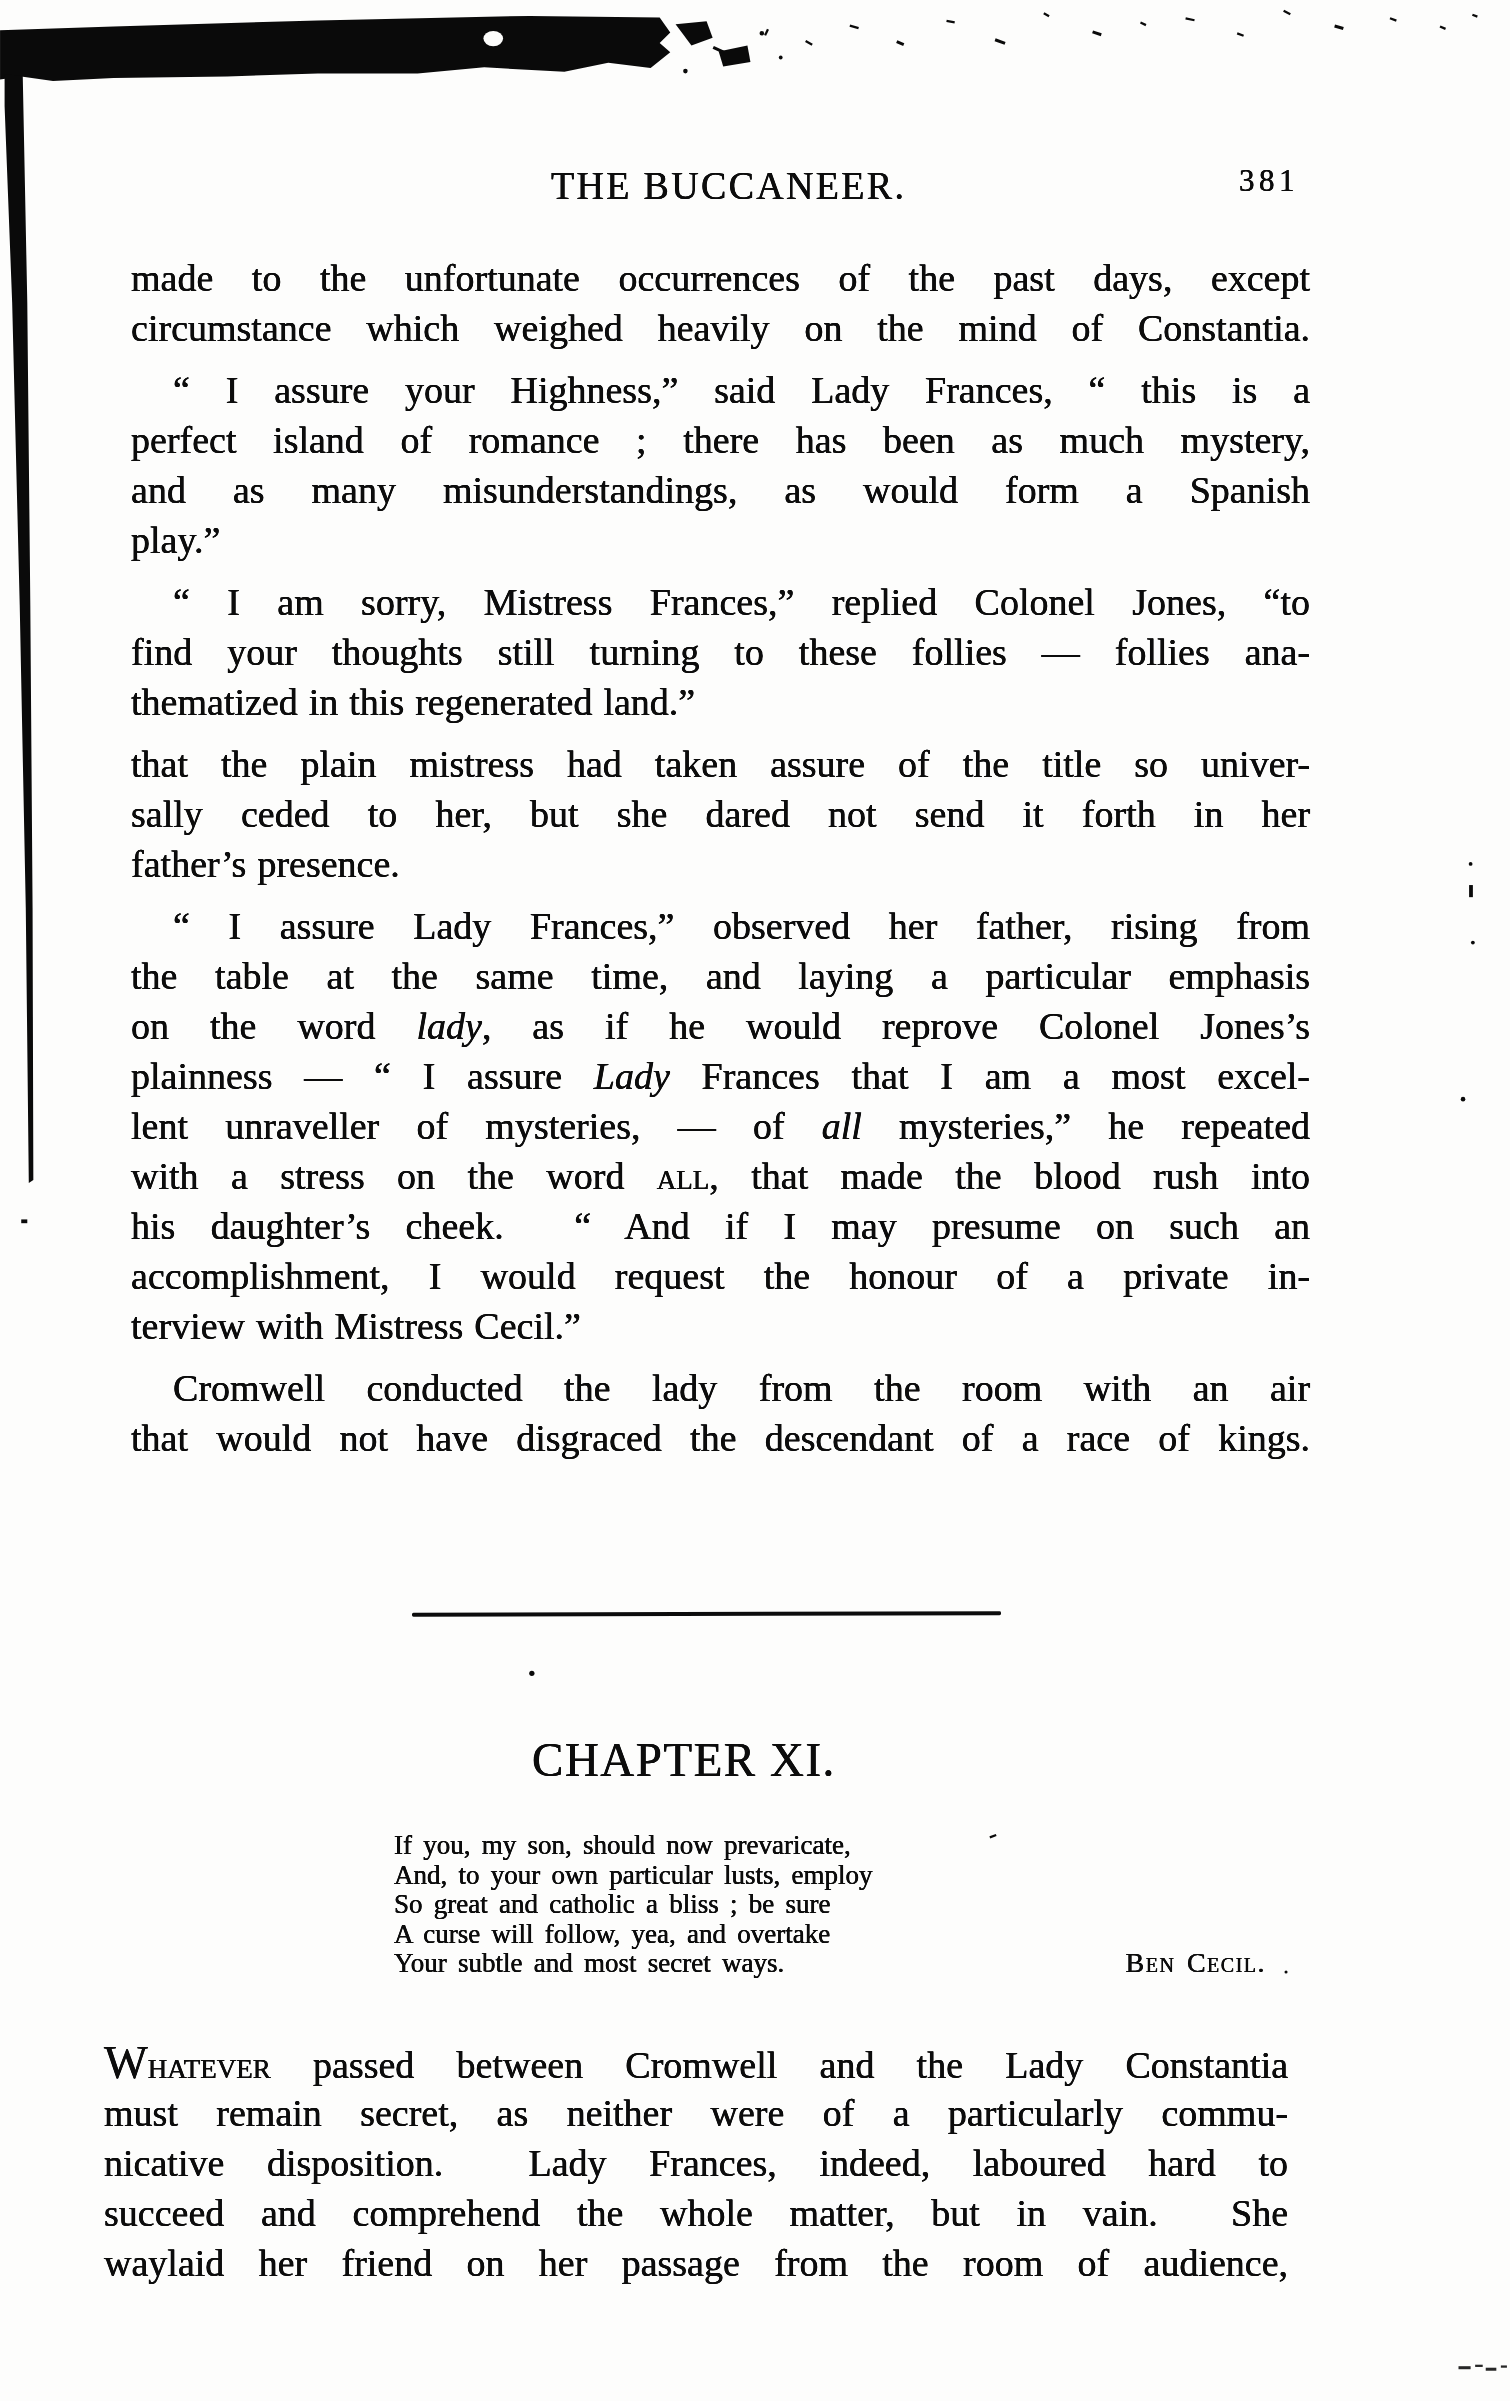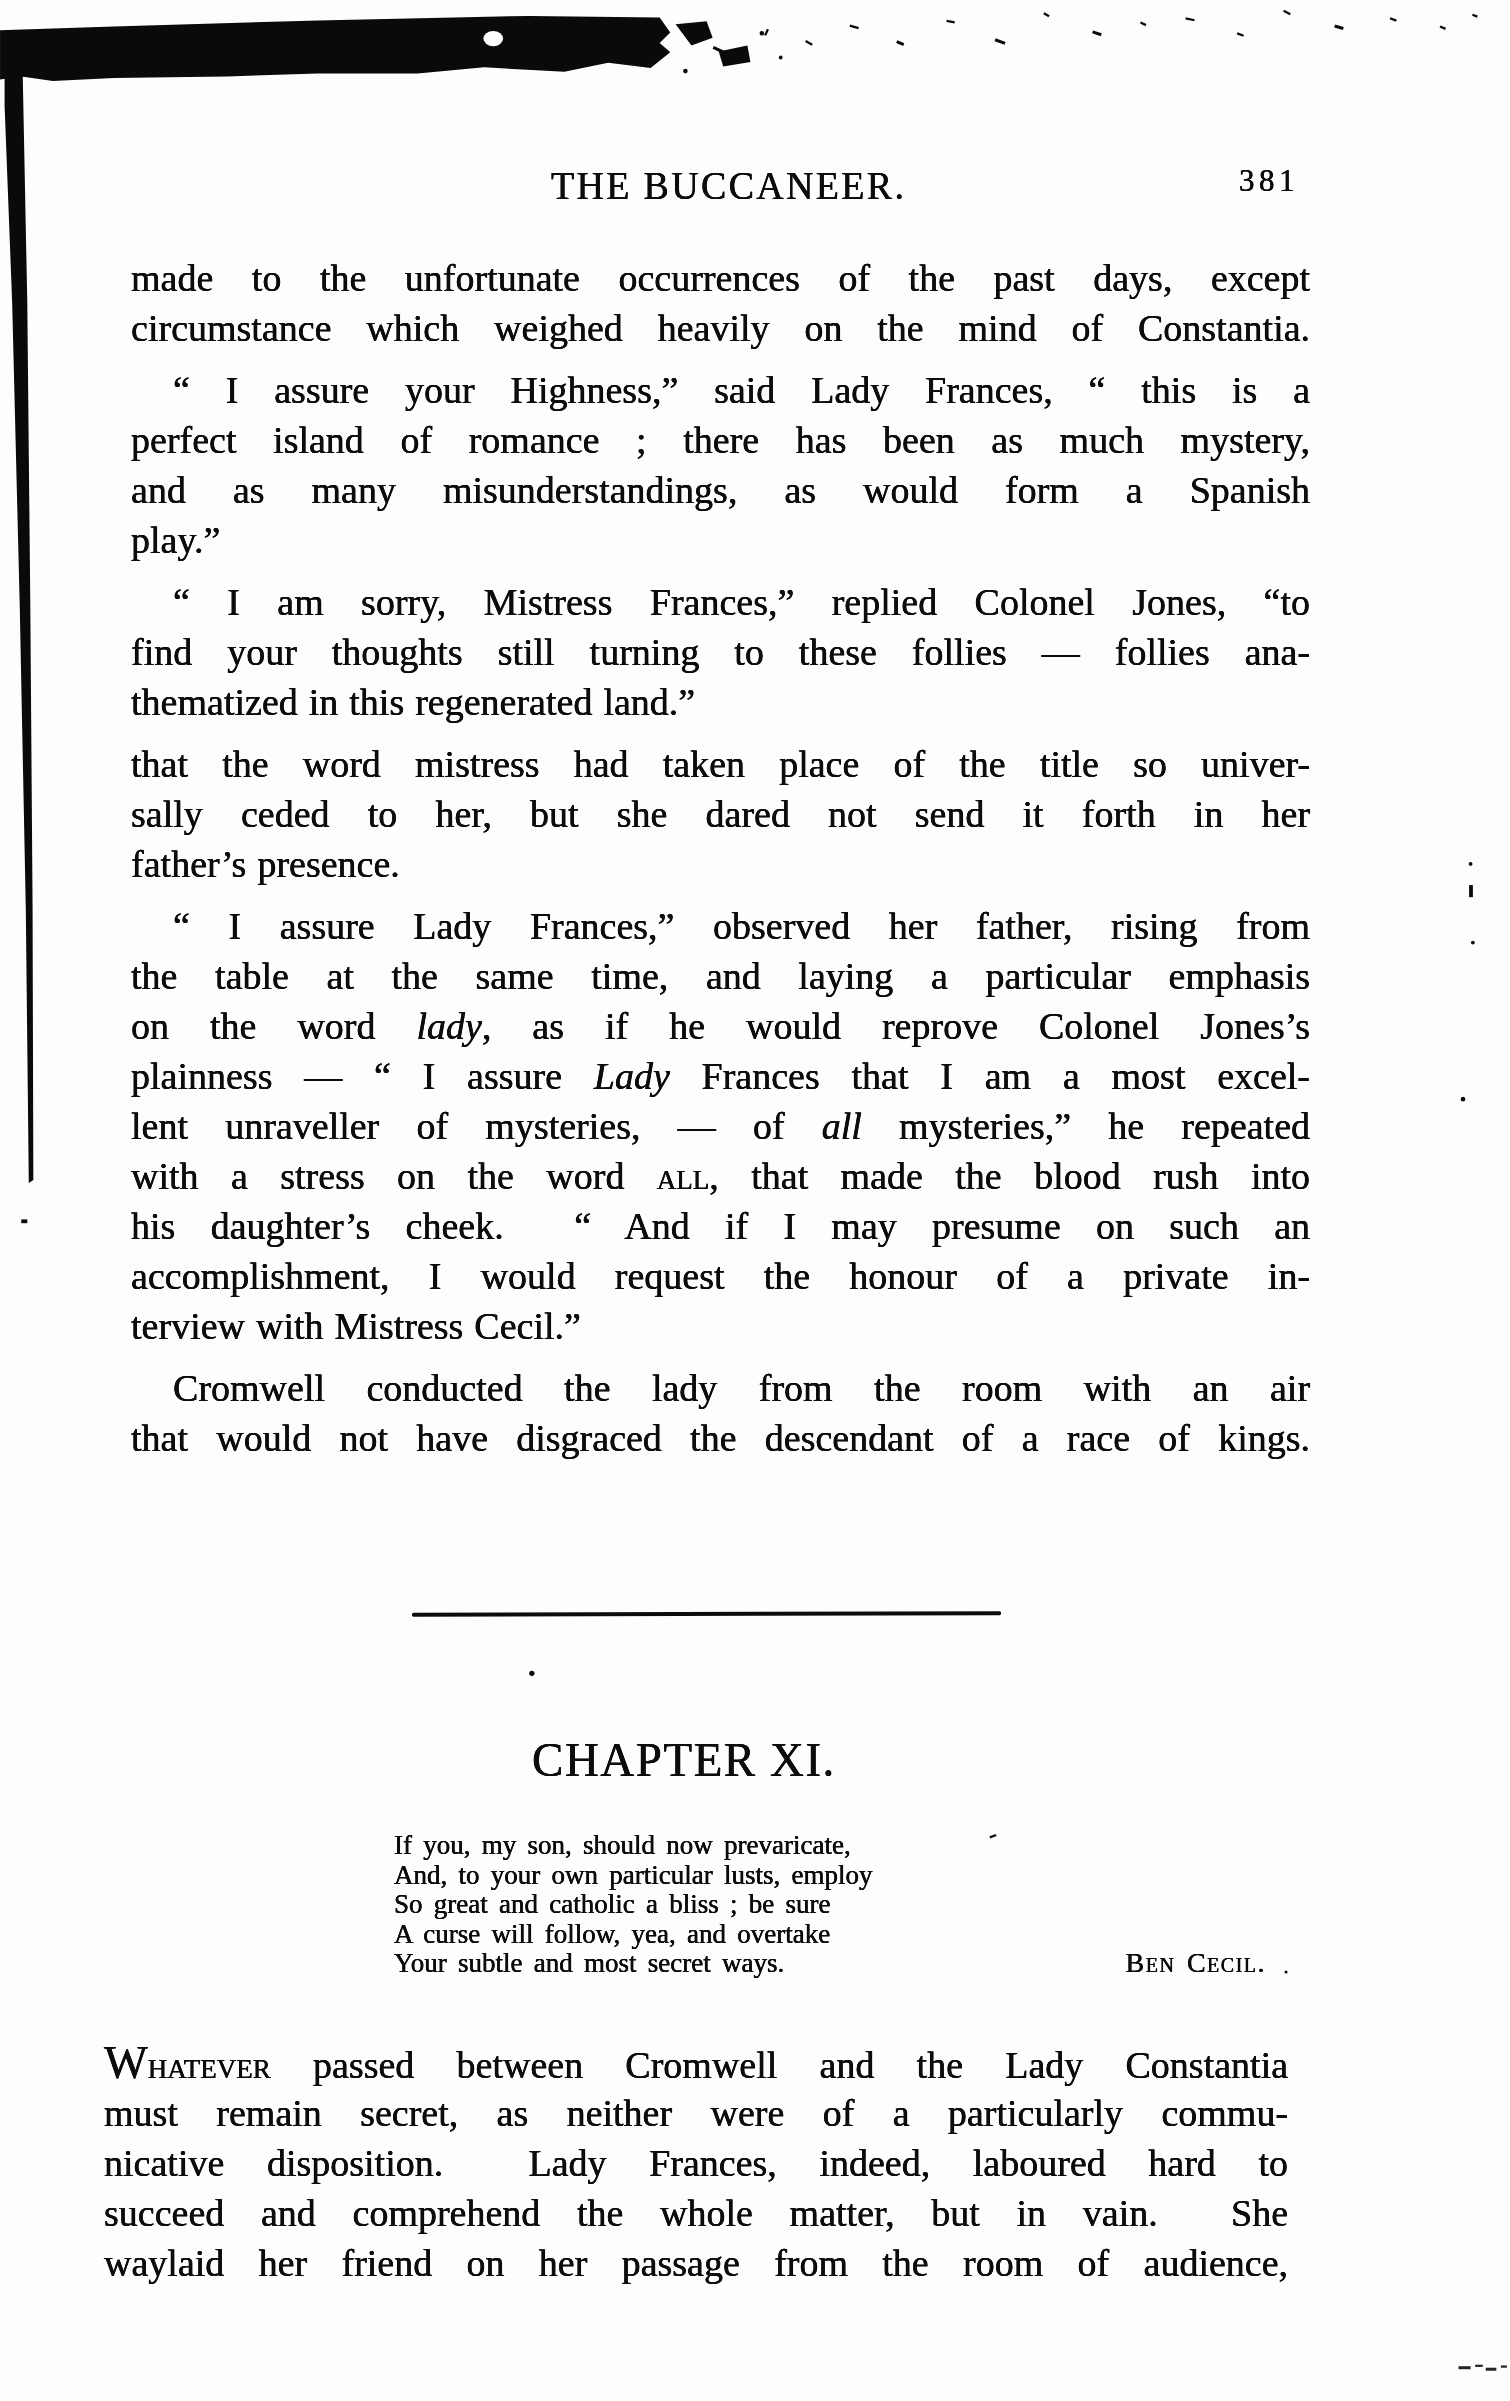--- a/index.html
+++ b/index.html
@@ -152,21 +152,21 @@
         <div class="bline"><span>perfect island of romance ; there has been as much mystery,</span></div>
         <div class="bline"><span>and as many misunderstandings, as would form a Spanish</span></div>
         <div class="bline endline"><span>play.”</span></div>
       </div>
       <div class="para">
         <div class="bline indent"><span>“ I am sorry, Mistress Frances,” replied Colonel Jones, “to</span></div>
         <div class="bline"><span>find your thoughts still turning to these follies — follies ana-</span></div>
         <div class="bline endline"><span>thematized in this regenerated land.”</span></div>
       </div>
       <div class="para">
-        <div class="bline"><span>that the word mistress had taken place of the title so univer-</span></div>
+        <div class="bline"><span>that the plain mistress had taken assure of the title so univer-</span></div>
         <div class="bline"><span>sally ceded to her, but she dared not send it forth in her</span></div>
         <div class="bline endline"><span>father’s presence.</span></div>
       </div>
       <div class="para">
         <div class="bline indent"><span>“ I assure Lady Frances,” observed her father, rising from</span></div>
         <div class="bline"><span>the table at the same time, and laying a particular emphasis</span></div>
         <div class="bline"><span>on the word </span><span class="st-i">lady</span><span>, as if he would reprove Colonel Jones’s</span></div>
         <div class="bline"><span>plainness — “ I assure </span><span class="st-i">Lady</span><span> Frances that I am a most excel-</span></div>
         <div class="bline"><span>lent unraveller of mysteries, — of </span><span class="st-i">all</span><span> mysteries,” he repeated</span></div>
         <div class="bline"><span>with a stress on the word </span><span class="st-sc">all</span><span>, that made the blood rush into</span></div>

